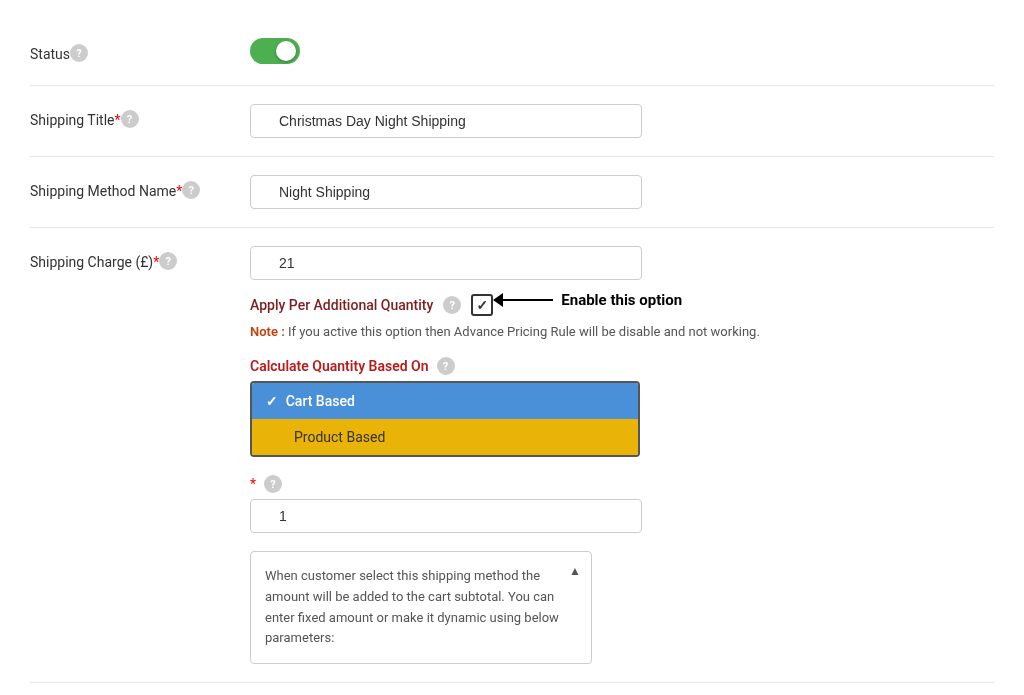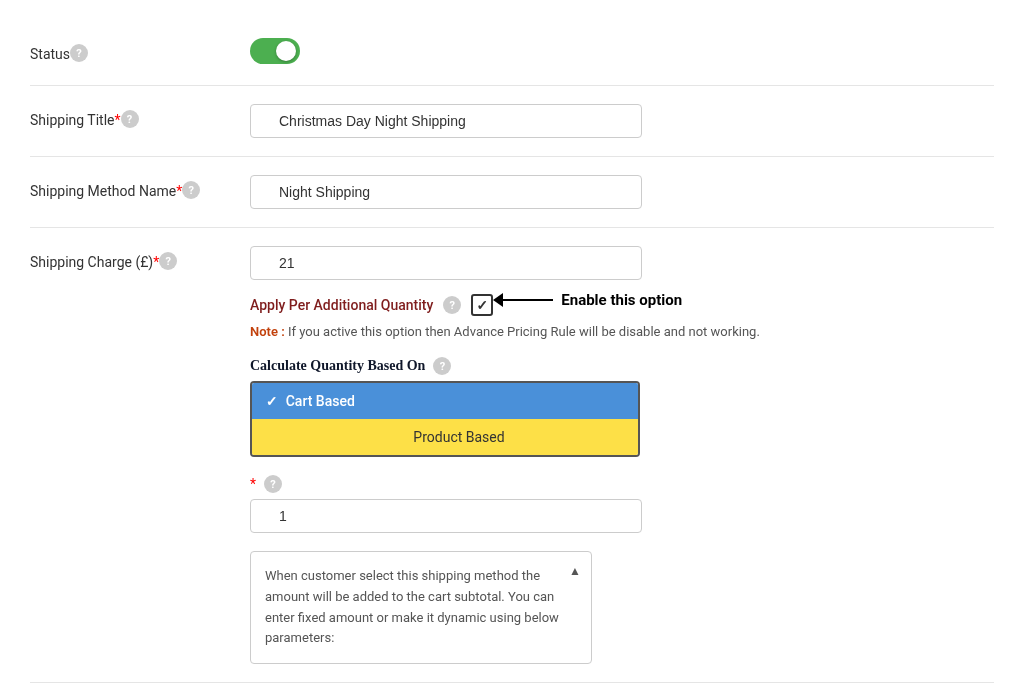--- a/index.html
+++ b/index.html
@@ -170,22 +170,21 @@
     }
     .calc-label-row {
       display: flex;
       align-items: center;
       gap: 8px;
       margin-bottom: 6px;
     }
     .calc-label {
       font-size: 14px;
       font-weight: 600;
-      color: #0f172a;
-      font-family: Liberation Serif, serif;
+      color: #b91c1c;
     }
 
     
     .dropdown-container {
       width: 390px;
       border: 2px solid #555;
       border-radius: 4px;
       overflow: hidden;
       background: #fff;
       position: relative;
@@ -197,23 +196,22 @@
       display: flex;
       align-items: center;
       gap: 8px;
     }
     .dropdown-option.selected {
       background: #4a90d9;
       color: #fff;
       font-weight: 500;
     }
     .dropdown-option.unselected {
-      background: #fde047;
-      color: #333;
-      justify-content: center;
+      background: #eab308;
+      color: #333;
     }
     .checkmark {
       font-size: 14px;
       font-weight: bold;
     }
 
     
     .fee-section {
       margin-top: 14px;
     }

